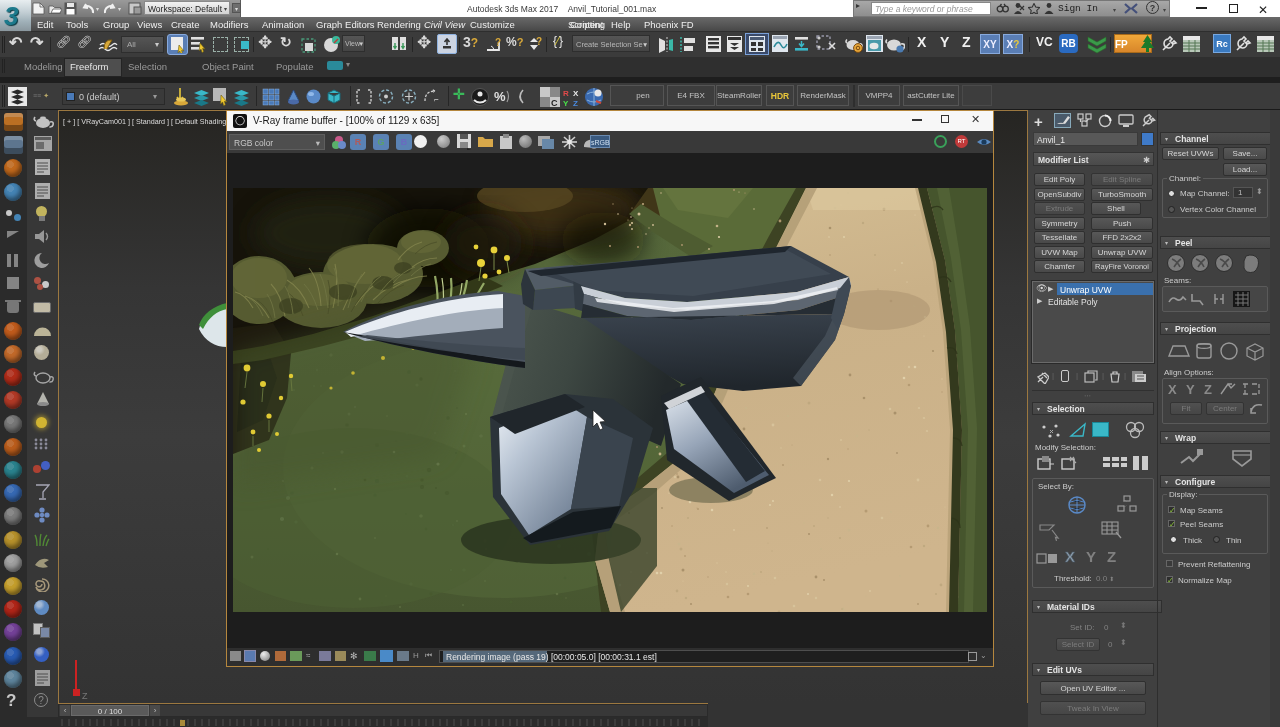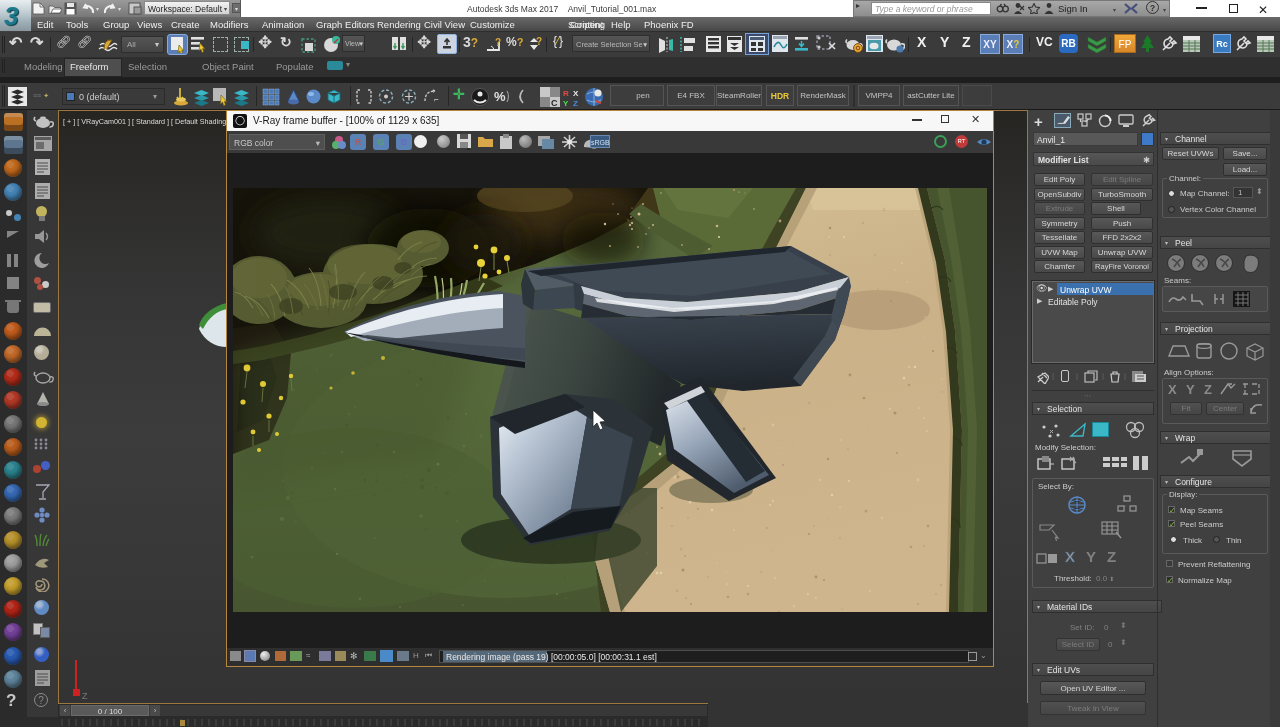--- a/index.html
+++ b/index.html
@@ -1,20 +1,20 @@
 <!DOCTYPE html>
 <html><head>
 <meta charset="utf-8">
 <style>
   * { margin:0; padding:0; box-sizing:border-box; }
   html,body { width:1280px; height:727px; overflow:hidden; background:#3f3f3f;
     font-family:"Liberation Sans", sans-serif; }
   .abs { position:absolute; }
   #stage { position:relative; width:1280px; height:727px; }
-  .hdr { position:absolute; height:13px; background:linear-gradient(180deg,#4e4e4e,#454545); border:1px solid #2f2f2f; color:#e4e4e4; font-weight:normal; font-size:8.5px; padding:1px 0 0 14px; }
+  .hdr { position:absolute; height:13px; background:linear-gradient(180deg,#4e4e4e,#454545); border:1px solid #2f2f2f; color:#e4e4e4; font-weight:bold; font-size:8.5px; padding:1px 0 0 14px; }
   .hdr:before { content:"▾"; position:absolute; left:4px; top:2px; font-size:6px; color:#bbb; font-weight:normal; }
   .btn { position:absolute; height:13px; background:linear-gradient(180deg,#585858,#494949); border:1px solid #2f2f2f; border-radius:2px; color:#d6d6d6; font-size:8px; text-align:center; line-height:12px; }
   .btnd { position:absolute; height:13px; background:linear-gradient(180deg,#505050,#464646); border:1px solid #333; border-radius:2px; color:#7c7c7c; font-size:8px; text-align:center; line-height:12px; }
   .grp { position:absolute; border:1px solid #5a5a5a; border-radius:2px; }
   .lbl { position:absolute; color:#cccccc; font-size:8px; }
   .lbld { position:absolute; color:#828282; font-size:8px; }
 </style>
 </head>
 <body>
 <div id="stage">
@@ -79,38 +79,38 @@
         <circle cx="6" cy="3.5" r="2.4" fill="#333"></circle>
         <path d="M1.5,12 q4.5,-6.5 9,0 z" fill="#333"></path>
       </svg>
     <span class="abs" style="left:1113px;top:6px;color:#444;font-size:6px;">▾</span>
     <svg class="abs" style="left:1124px;top:3px;" width="14" height="11">
         <path d="M1,1 L6,5.5 L1,10 M13,1 L8,5.5 L13,10" stroke="#44507a" stroke-width="2.2" fill="none"></path>
       </svg>
     <span class="abs" style="left:1146px;top:1px;width:13px;height:13px;border:1.3px solid #333;border-radius:50%;color:#333;font-size:9px;text-align:center;line-height:13px;font-weight:bold;">?</span>
     <span class="abs" style="left:1163px;top:6px;color:#444;font-size:6px;">▾</span>
   </div>
-  <div class="abs" style="left:1058px;top:3px;color:#1d1d1d;font-size:9.5px;">Sign In</div>
+  <div class="abs" style="left:1058px;top:3px;color:#1d1d1d;font-size:9.5px;font-family:Liberation Mono, monospace;">Sign In</div>
 
   <div class="abs" style="left:1196px;top:7px;width:11px;height:2px;background:#222;"></div>
   <div class="abs" style="left:1229px;top:4px;width:9px;height:9px;border:1.5px solid #222;"></div>
   <div class="abs" style="left:1258px;top:3px;color:#222;font-size:12px;">✕</div>
 
   <div class="abs" style="left:31px;top:17px;width:1249px;height:15px;background:linear-gradient(180deg,#696969 0%,#555555 60%,#474747 100%);border-bottom:1px solid #2e2e2e;"></div>
   <div id="menus" style="position:absolute;left:0;top:19px;width:1280px;height:13px;color:#efefef;font-size:9.5px;text-align:center;">
     <span class="abs" style="left:37px;">Edit</span>
     <span class="abs" style="left:66px;">Tools</span>
     <span class="abs" style="left:103px;">Group</span>
     <span class="abs" style="left:137px;">Views</span>
     <span class="abs" style="left:171px;">Create</span>
     <span class="abs" style="left:210px;">Modifiers</span>
     <span class="abs" style="left:262px;">Animation</span>
     <span class="abs" style="left:316px;">Graph Editors</span>
     <span class="abs" style="left:377px;">Rendering</span>
-    <span class="abs" style="left:424px;">Civil View</span>
+    <span class="abs" style="left:424px;font-style:italic;">Civil View</span>
     <span class="abs" style="left:470px;">Customize</span>
     <span class="abs" style="left:524px;margin-left:44px;">Scripting</span>
     <span class="abs" style="left:570px;">Content</span>
     <span class="abs" style="left:611px;">Help</span>
     <span class="abs" style="left:644px;">Phoenix FD</span>
   </div>
 
   <div class="abs" style="left:0;top:32px;width:1280px;height:25px;background:#3b3b3b;"></div>
   <div id="toolbar1" style="position:absolute;left:0;top:32px;width:1280px;height:25px;color:#d8d8d8;">
     <span class="abs" style="left:2px;top:4px;width:3px;height:17px;border-left:1px solid #222;border-right:1px solid #222;"></span>
@@ -251,21 +251,21 @@
     <span class="abs" style="left:962px;top:2px;font-size:14px;font-weight:bold;color:#f0f0f0;">Z</span>
     <span class="abs" style="left:980px;top:2px;width:20px;height:20px;background:#5a7eb5;border:1px solid #88aadd;color:#eef;font-size:10px;font-weight:bold;text-align:center;line-height:19px;">XY</span>
     <span class="abs" style="left:1003px;top:2px;width:20px;height:20px;background:#5a7eb5;border:1px solid #88aadd;color:#eef;font-size:10px;font-weight:bold;text-align:center;line-height:19px;">X<span style="color:#e8c83a;">?</span></span>
     <span class="abs" style="left:1029px;top:5px;width:1px;height:15px;background:#262626;"></span>
     <span class="abs" style="left:1036px;top:3px;font-size:12px;font-weight:bold;color:#f0f0f0;">VC</span>
     <span class="abs" style="left:1059px;top:2px;width:19px;height:19px;background:#2a6ac0;border-radius:4px;color:#fff;font-size:10px;font-weight:bold;text-align:center;line-height:19px;">RB</span>
     <svg class="abs" style="left:1086px;top:3px;" width="23" height="19">
         <path d="M2,2 L11,7 L20,2 L20,6 L11,11 L2,6 Z M2,9 L11,14 L20,9 L20,13 L11,18 L2,13 Z" fill="#3a9a4a" stroke="#2a6a2a" stroke-width="0.6"></path>
       </svg>
     <span class="abs" style="left:1110px;top:5px;width:1px;height:15px;background:#262626;"></span>
-    <span class="abs" style="left:1114px;top:2px;width:22px;height:19px;background:linear-gradient(180deg,#f0a83a,#d8862a);border:1px solid #a86a1a;color:#fff;font-size:10px;font-weight:normal;text-align:center;line-height:19px;">FP</span>
+    <span class="abs" style="left:1114px;top:2px;width:38px;height:19px;background:linear-gradient(180deg,#f0a83a,#d8862a);border:1px solid #a86a1a;color:#fff;font-size:10px;font-weight:bold;text-align:left;line-height:19px;">FP</span>
     <svg class="abs" style="left:1139px;top:2px;" width="17" height="20">
         <path d="M8.5,1 L13,8 L11,8 L15,14 L10,14 L10,18 L7,18 L7,14 L2,14 L6,8 L4,8 Z" fill="#1a7a2a"></path>
       </svg>
     <svg class="abs" style="left:1160px;top:3px;" width="18" height="18">
         <path d="M3,15 L10,8 M8,4 a4.5,4.5 0 1 0 5,5 l3,-1 -2,-2 -2,2 -2,-2 2,-2 -2,-2 z" stroke="#e0e0e0" stroke-width="1.6" fill="none"></path>
       </svg>
     <svg class="abs" style="left:1182px;top:3px;" width="19" height="18">
         <rect x="1" y="1" width="17" height="16" fill="#b8c8b8"></rect>
         <rect x="1" y="1" width="17" height="4" fill="#e8e8e8"></rect>
         <g stroke="#557755" stroke-width="1">

